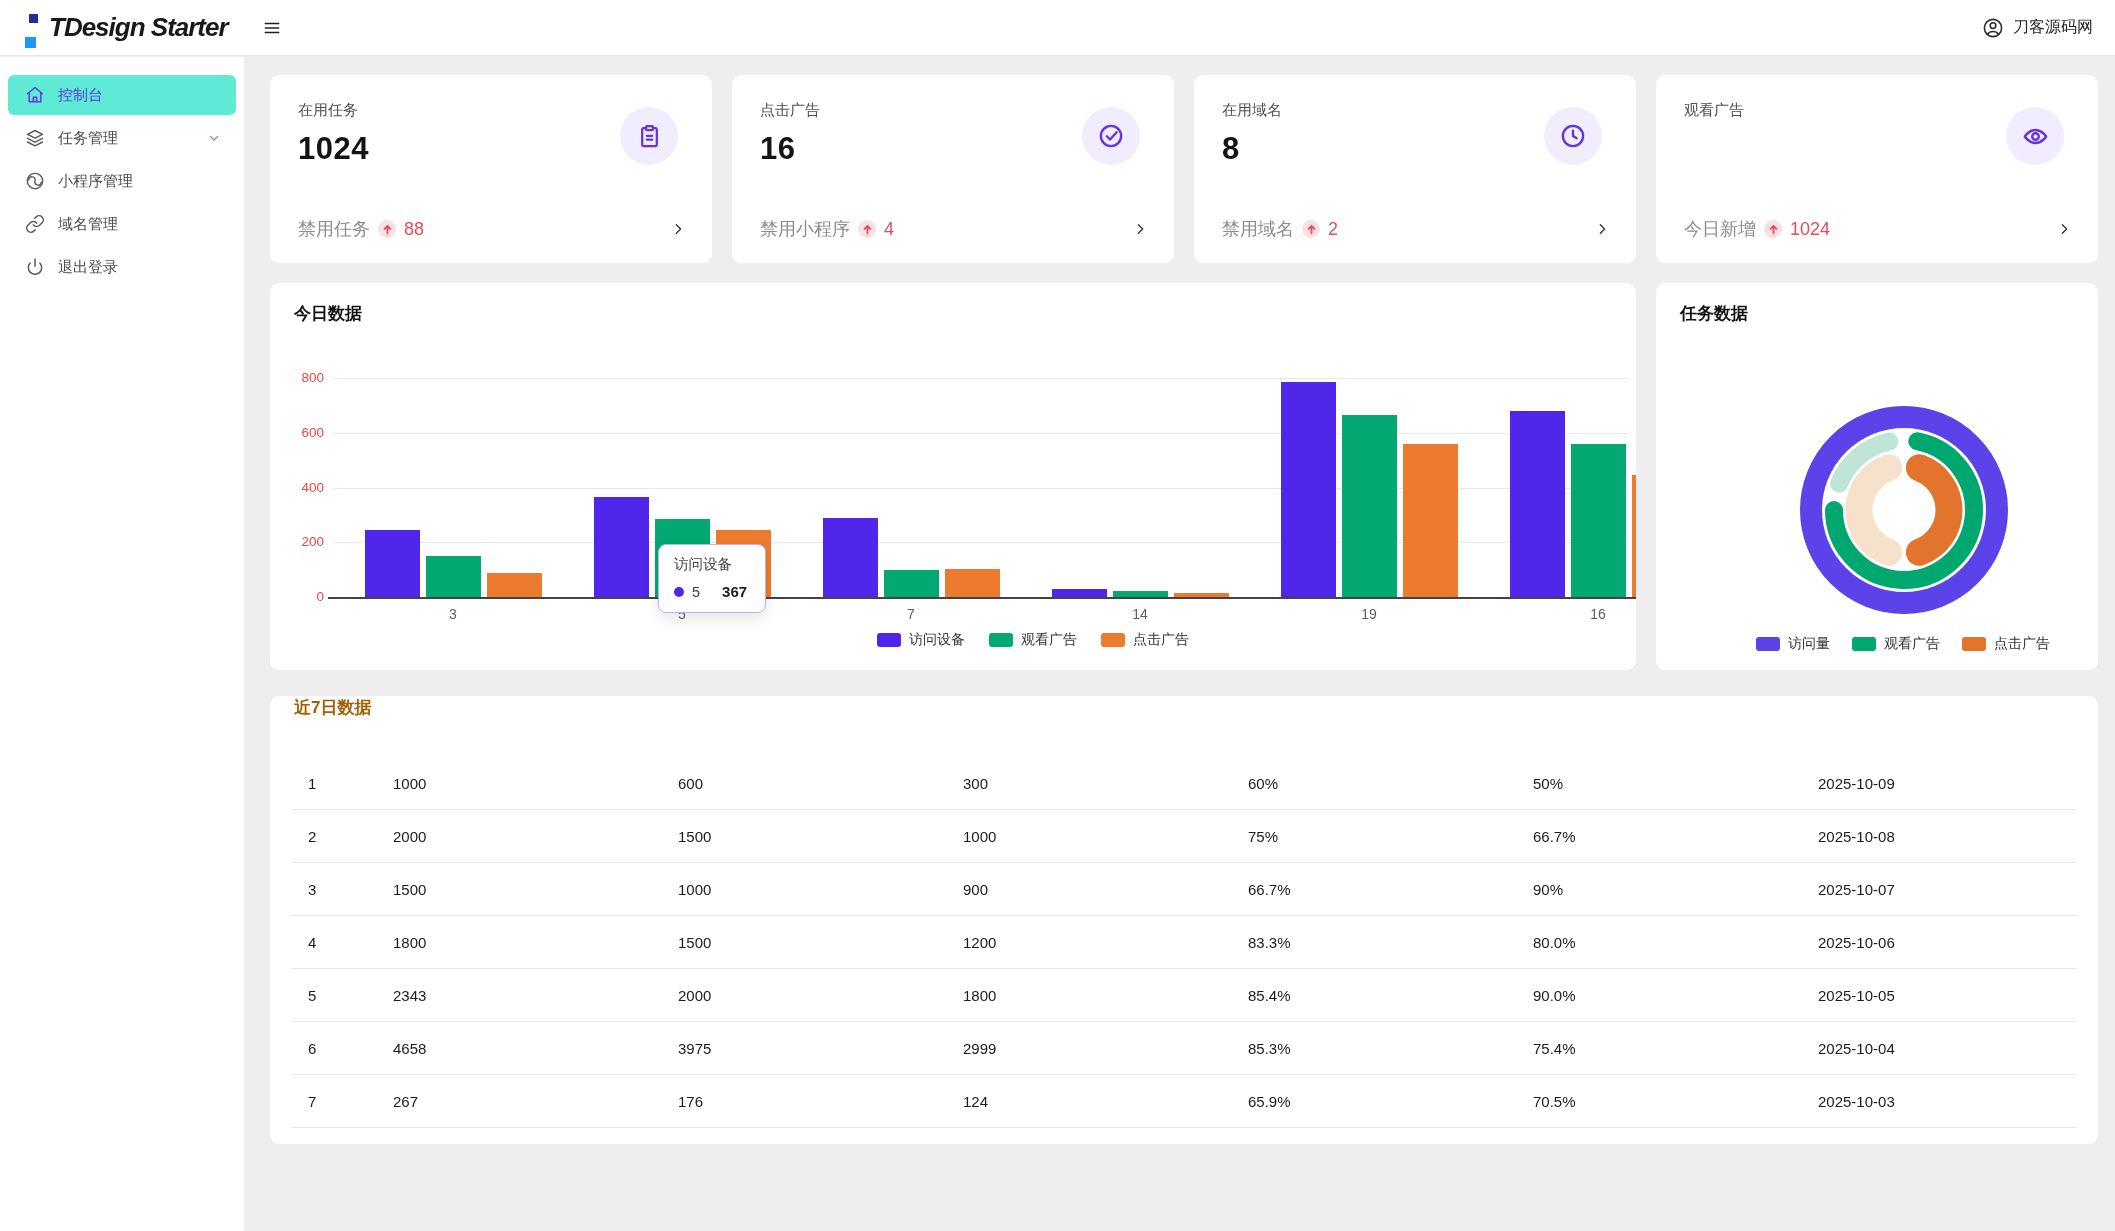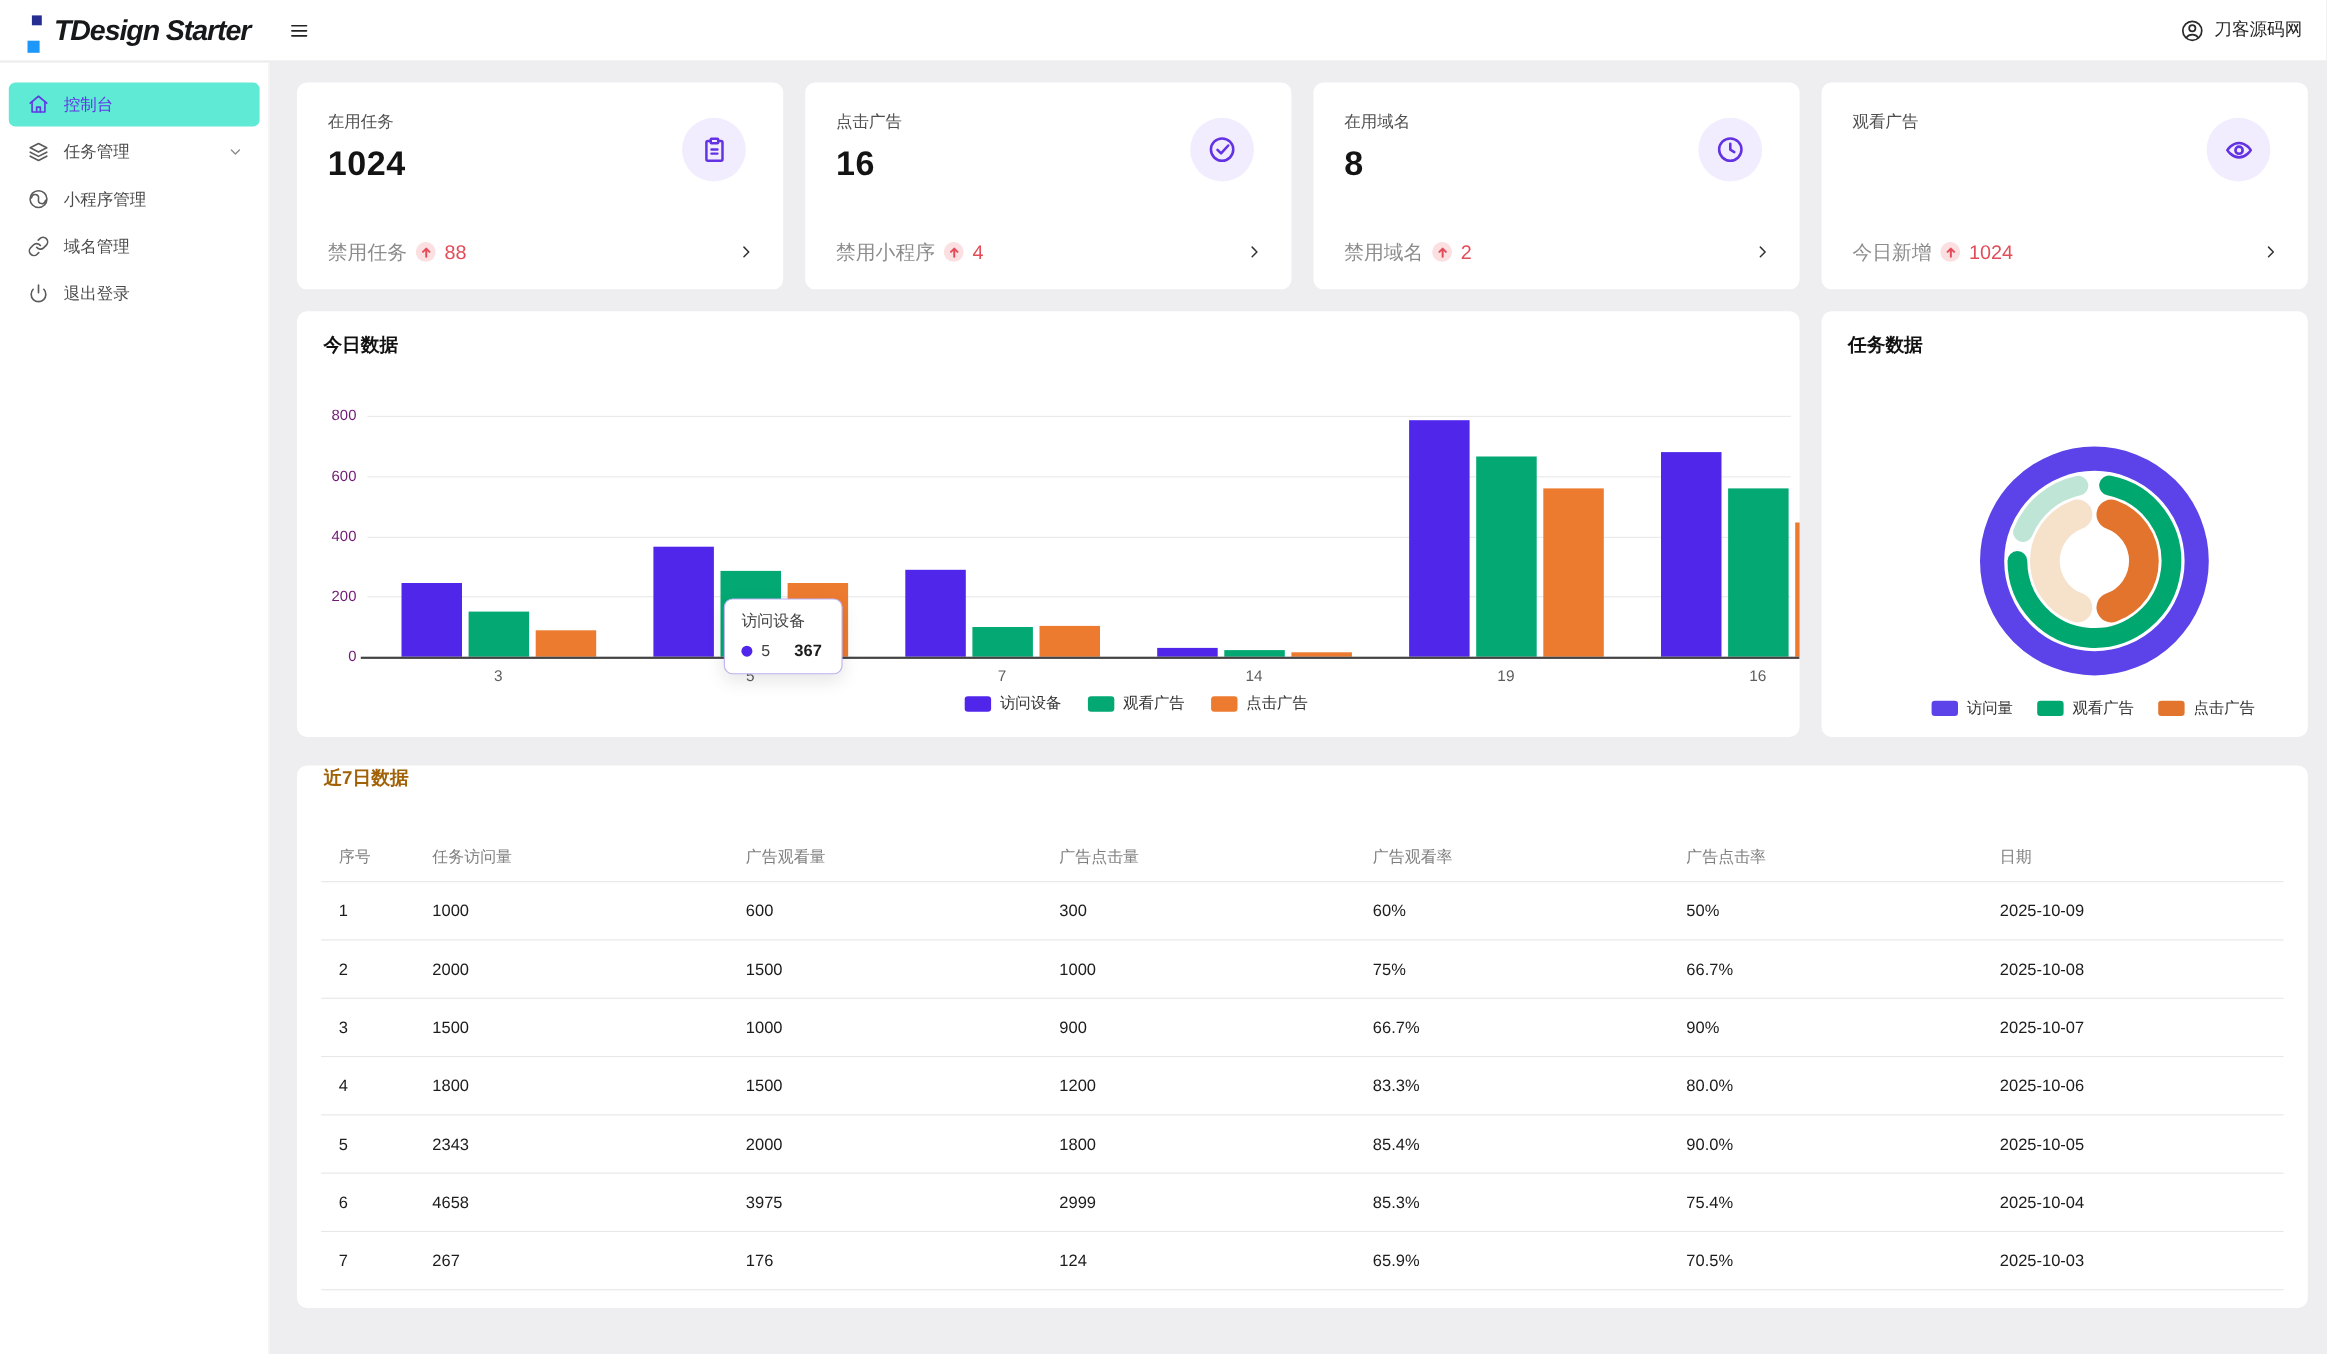--- a/index.html
+++ b/index.html
@@ -58,21 +58,21 @@
   .foot-arrow { margin-left:auto; cursor:pointer; display:flex; }
 
   
   .charts-row { display:flex; gap:20px; margin-top:20px; }
   .bar-card { width:1366px; height:387px; position:relative; overflow:hidden; }
   .donut-card { flex:1; height:387px; position:relative; overflow:hidden; }
   .card-title { position:absolute; left:24px; top:19px; font-size:17px; font-weight:700; color:#121212; z-index:5; }
 
   .gridline { position:absolute; left:64px; width:1294px; height:1px; background:#e8e8e8; }
   .axis-x { position:absolute; left:58px; width:1308px; height:2px; background:#434343; z-index:3; }
-  .ytick { position:absolute; left:0; width:54px; text-align:right; font-size:13.5px; color:#701a75; }
+  .ytick { position:absolute; left:0; width:54px; text-align:right; font-size:13.5px; color:#ef4444; }
   .xtick { position:absolute; width:70px; margin-left:-35px; text-align:center; font-size:14px; color:#5e5e5e; }
   .bar { position:absolute; z-index:2; }
 
   .chart-legend { position:absolute; left:0; width:100%; display:flex; justify-content:center; align-items:center; gap:24px; }
   .legend-item { display:flex; align-items:center; gap:8px; font-size:14px; color:#333; cursor:pointer; }
   .legend-swatch { width:24px; height:14px; border-radius:3px; }
 
   .tooltip {
     position:absolute; left:388px; top:261px; z-index:20; background:#fff;
     border:1px solid #bcb1f4; border-radius:8px; padding:10px 15px 12px;
@@ -372,29 +372,20 @@
             <div class="legend-swatch" style="background: rgb(226, 116, 46);"></div>
             <div>点击广告</div>
           </div>
         </div>
     </div>
   </div>
 
   <div class="card table-card">
     <div class="table-title">近7日数据</div>
     <div class="table" id="data-table">
-        <div class="t-row t-head">
-          <div>序号</div>
-          <div>任务访问量</div>
-          <div>广告观看量</div>
-          <div>广告点击量</div>
-          <div>广告观看率</div>
-          <div>广告点击率</div>
-          <div>日期</div>
-        </div>
         <div class="t-row">
           <div>1</div>
           <div>1000</div>
           <div>600</div>
           <div>300</div>
           <div>60%</div>
           <div>50%</div>
           <div>2025-10-09</div>
         </div>
         <div class="t-row">

